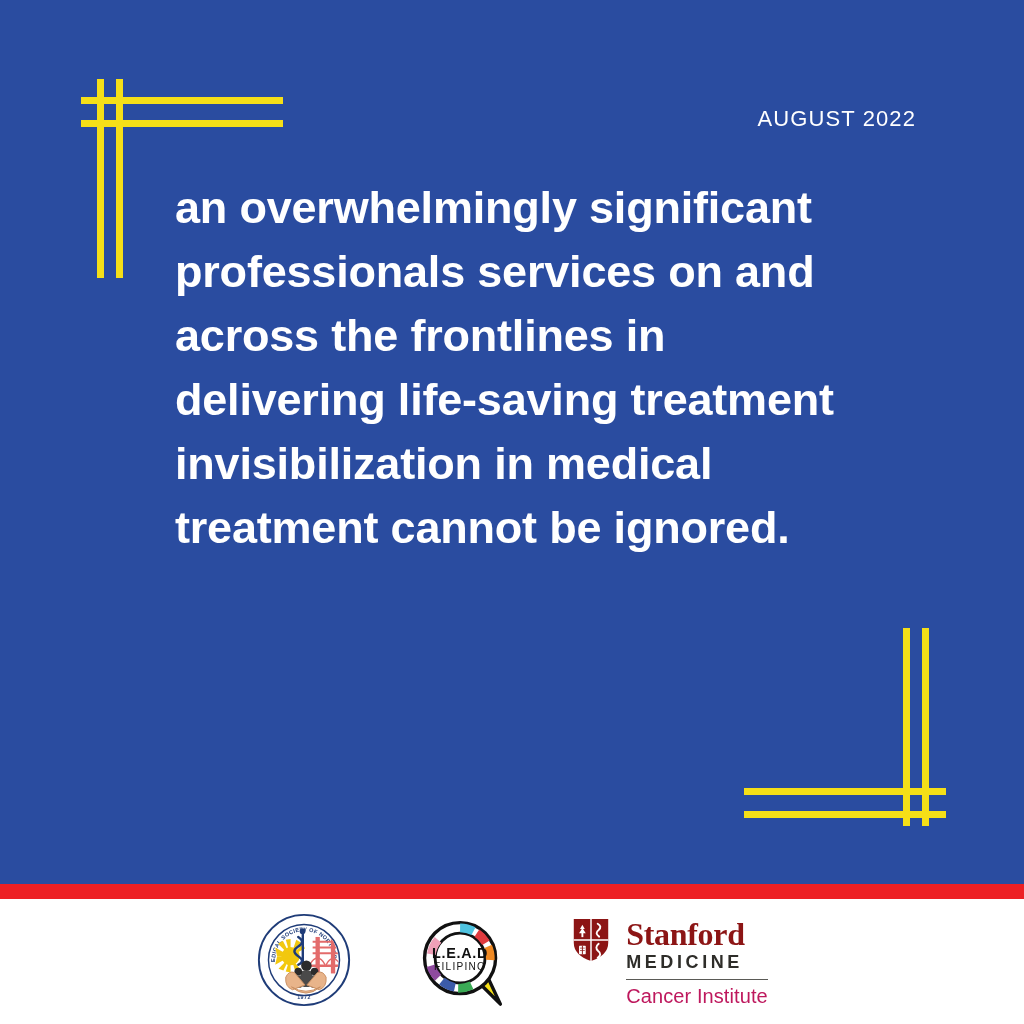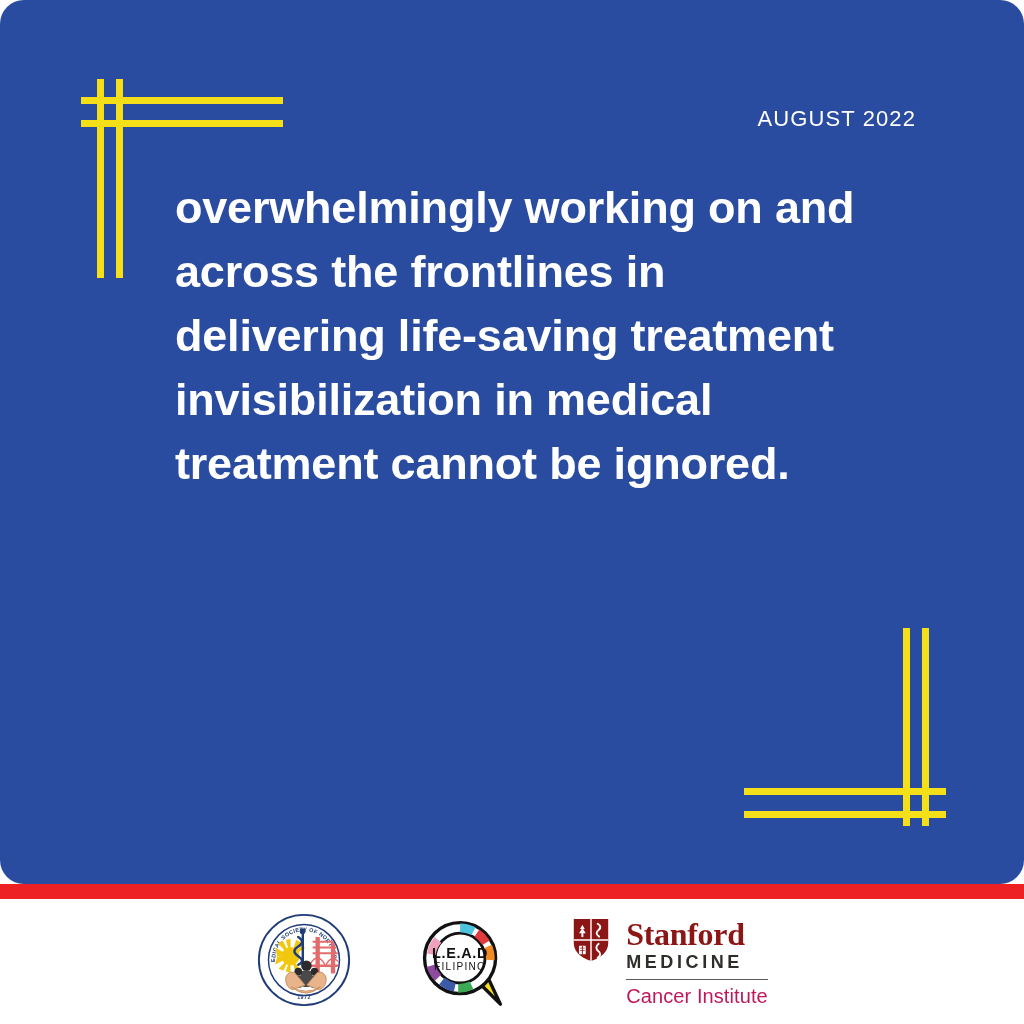--- a/index.html
+++ b/index.html
@@ -20,21 +20,20 @@
     overflow: hidden;
   }
   
   .blue-panel {
     position: absolute;
     left: 0; top: 0;
     width: 1024px;
     height: 884px;
     background: #2A4CA0;
     overflow: hidden;
-    border-radius: 24px;
   }
   
   .deco-line {
     position: absolute;
     background: #F5DF18;
   }
   
   .tl-v1 { left: 97px;  top: 79px;  width: 7px; height: 199px; }
   .tl-v2 { left: 116px; top: 79px;  width: 7px; height: 199px; }
   
@@ -155,21 +154,22 @@
     <div>
       <div class="deco-line br-h1"></div>
       <div class="deco-line br-h2"></div>
       <div class="deco-line br-v1"></div>
       <div class="deco-line br-v2"></div>
     </div>
 
     <div class="date-label">AUGUST 2022</div>
 
     <div class="quote">
-      <span class="quote-line">overwhelmingly working on and</span>
+      <span class="quote-line">an overwhelmingly significant</span>
+      <span class="quote-line">professionals services on and</span>
       <span class="quote-line">across the frontlines in</span>
       <span class="quote-line">delivering life-saving treatment</span>
       <span class="quote-line">invisibilization in medical</span>
       <span class="quote-line">treatment cannot be ignored.</span>
     </div>
   </div>
 
   <div class="red-stripe"></div>
 
   <div class="footer">

